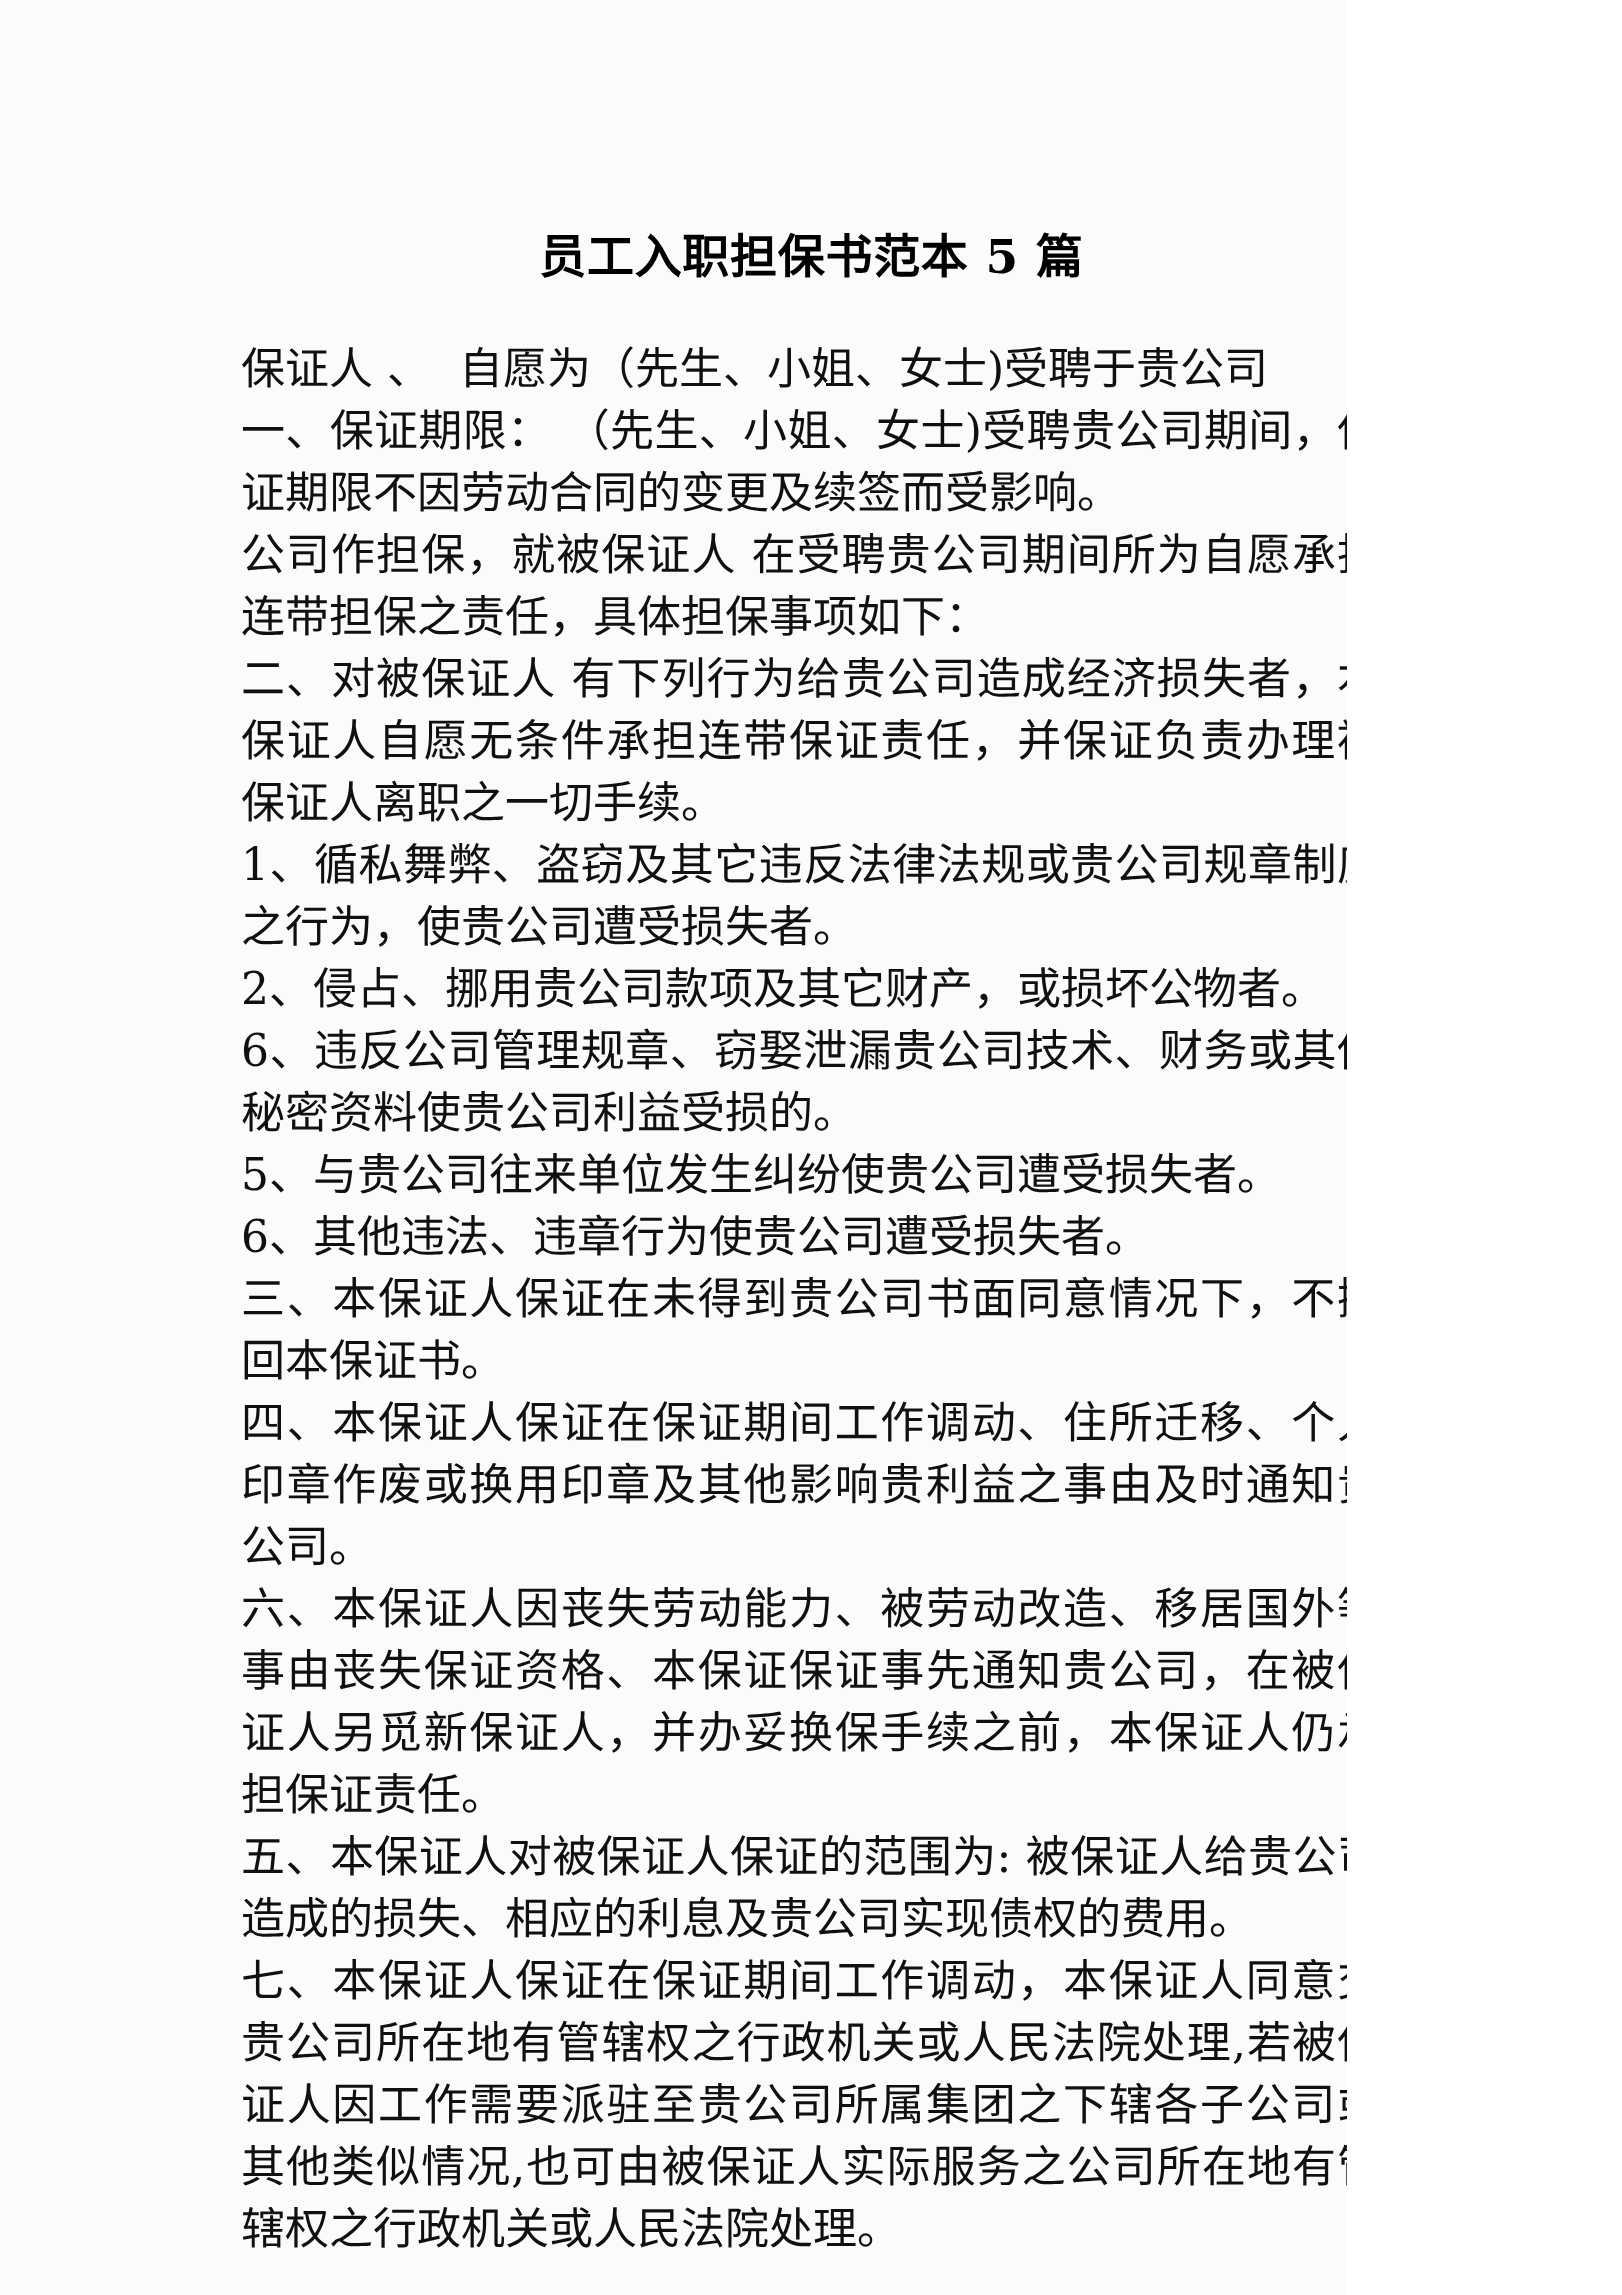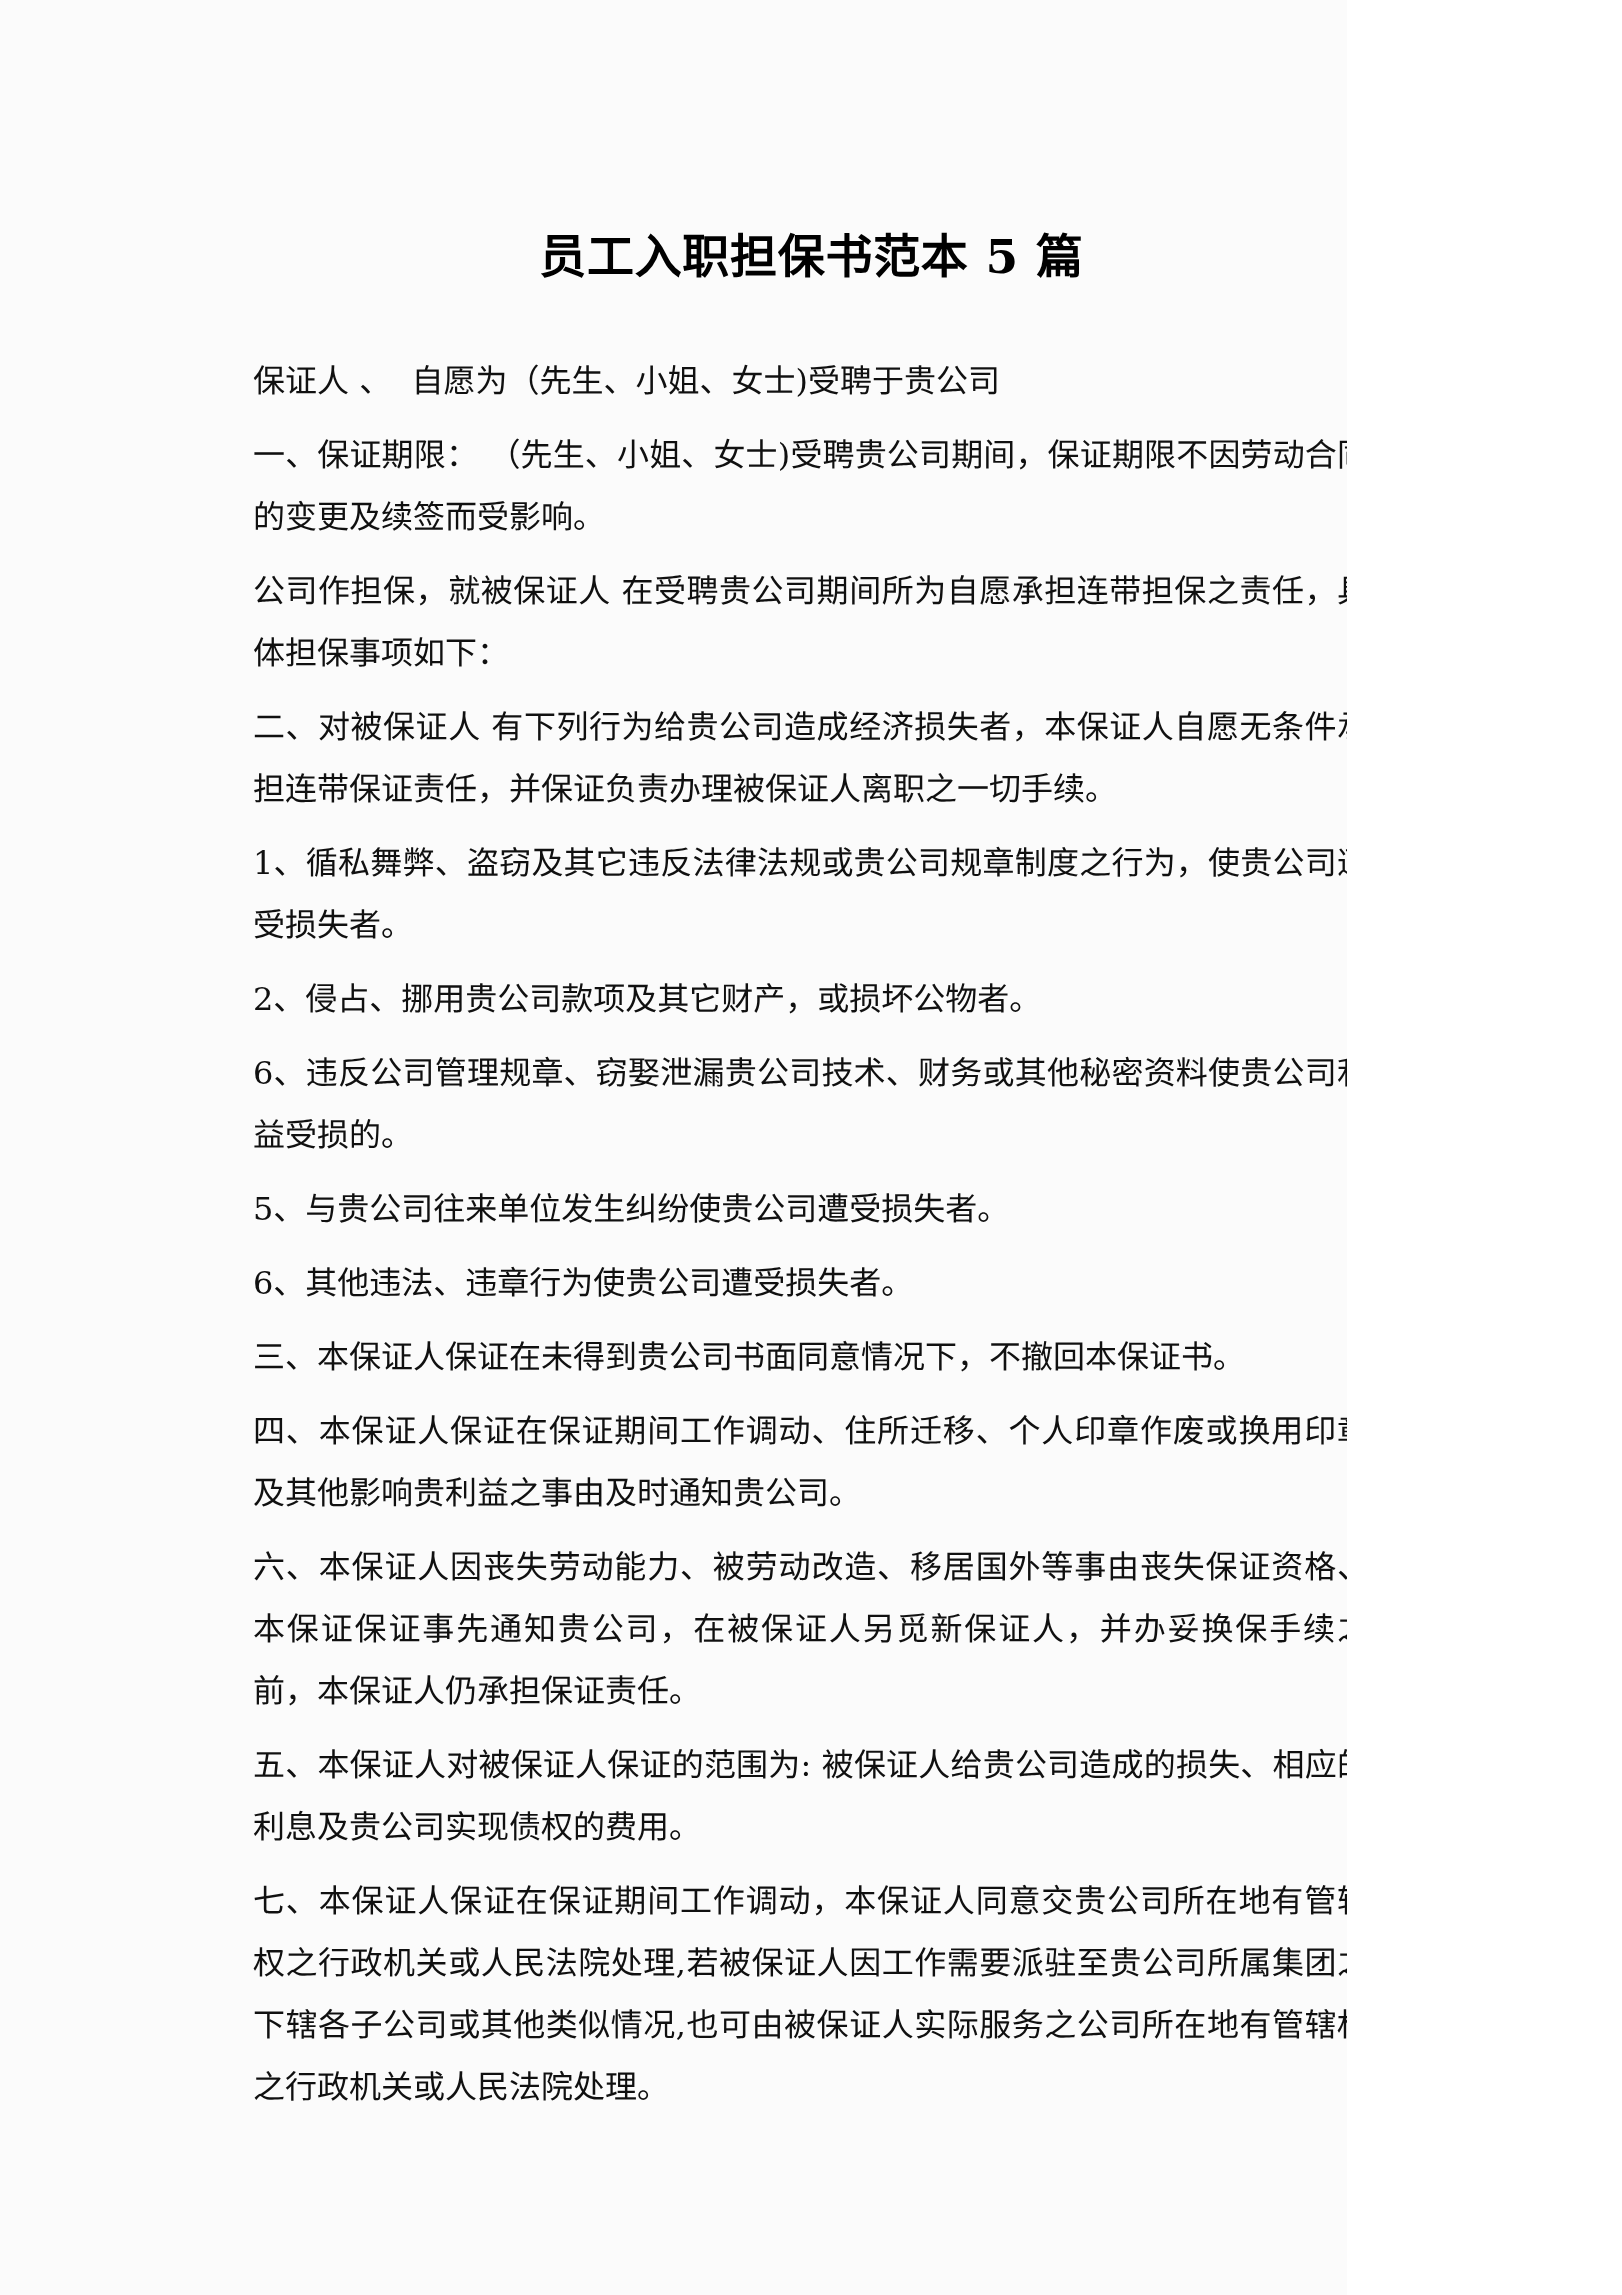--- a/index.html
+++ b/index.html
@@ -40,24 +40,24 @@
   
   .doc-body {
     position: absolute;
     left: 241px;
     top: 338px;
     width: 1140px;
   }
 
   .para {
     font-family: "DejaVu Serif", "Liberation Serif", serif;
-    font-size: 32px;
+    font-size: 44px;
     line-height: 62px;
     color: #101010;
-    margin: 12px;
+    margin: 0;
     padding: 0;
     text-align: justify;
     text-justify: inter-character;
     white-space: pre-wrap;
     word-break: break-all;
     letter-spacing: 0px;
   }
 </style>
 </head>
 <body>

